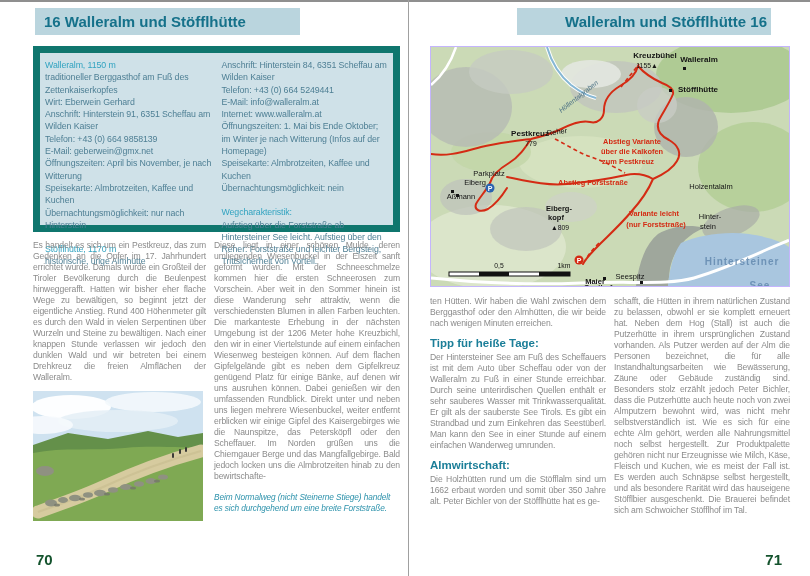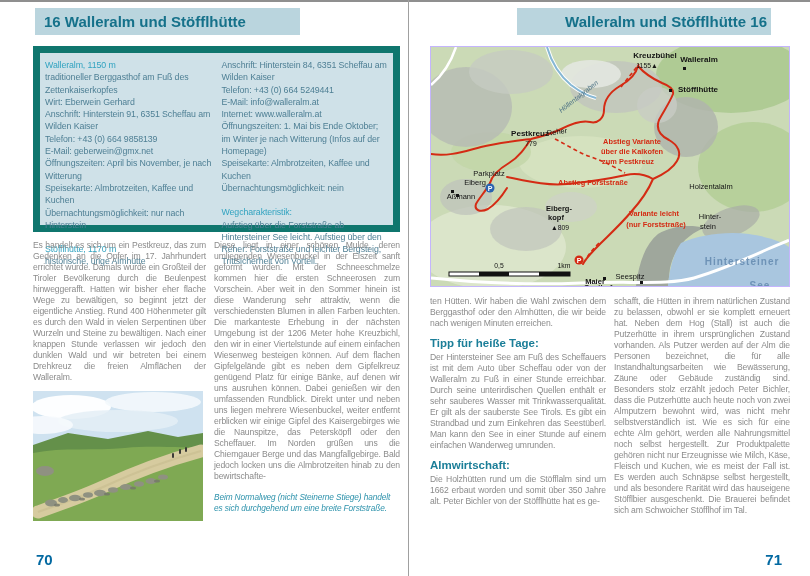--- a/index.html
+++ b/index.html
@@ -29,21 +29,21 @@
   .bcol{position:absolute;top:240px;}
   .bcol p{margin:0;font-size:8.6px;line-height:11px;letter-spacing:-0.12px;
           color:#8b8b8b;text-align:justify;}
   .lp-c1{left:0;width:173px;}
   .lp-c2{left:181px;width:186px;}
   .rp-c1{left:0;top:296px;width:176px;}
   .rp-c2{left:184px;top:296px;width:176px;}
   .sect{margin:8px 0 3px;font-size:11.5px;color:#1b7e98;font-weight:700;}
   .caption{margin-top:10px !important;font-style:italic;color:#2f93ac !important;
            font-size:8.3px !important;text-align:left !important;}
-  .pagenum{position:absolute;bottom:8px;font-size:15px;font-weight:700;color:#0369a1;}
+  .pagenum{position:absolute;bottom:8px;font-size:15px;font-weight:700;color:#14532d;}
   .pn-left{left:3px;}
   .pn-right{right:8px;}
 
   
   .photo{margin-top:8px;width:170px;height:130px;overflow:hidden;}
 
   
   .map{position:absolute;left:0;top:46px;width:360px;height:241px;border:1px solid #c4b5fd;
        box-sizing:border-box;overflow:hidden;}
   .map svg{position:absolute;left:0;top:0;}

